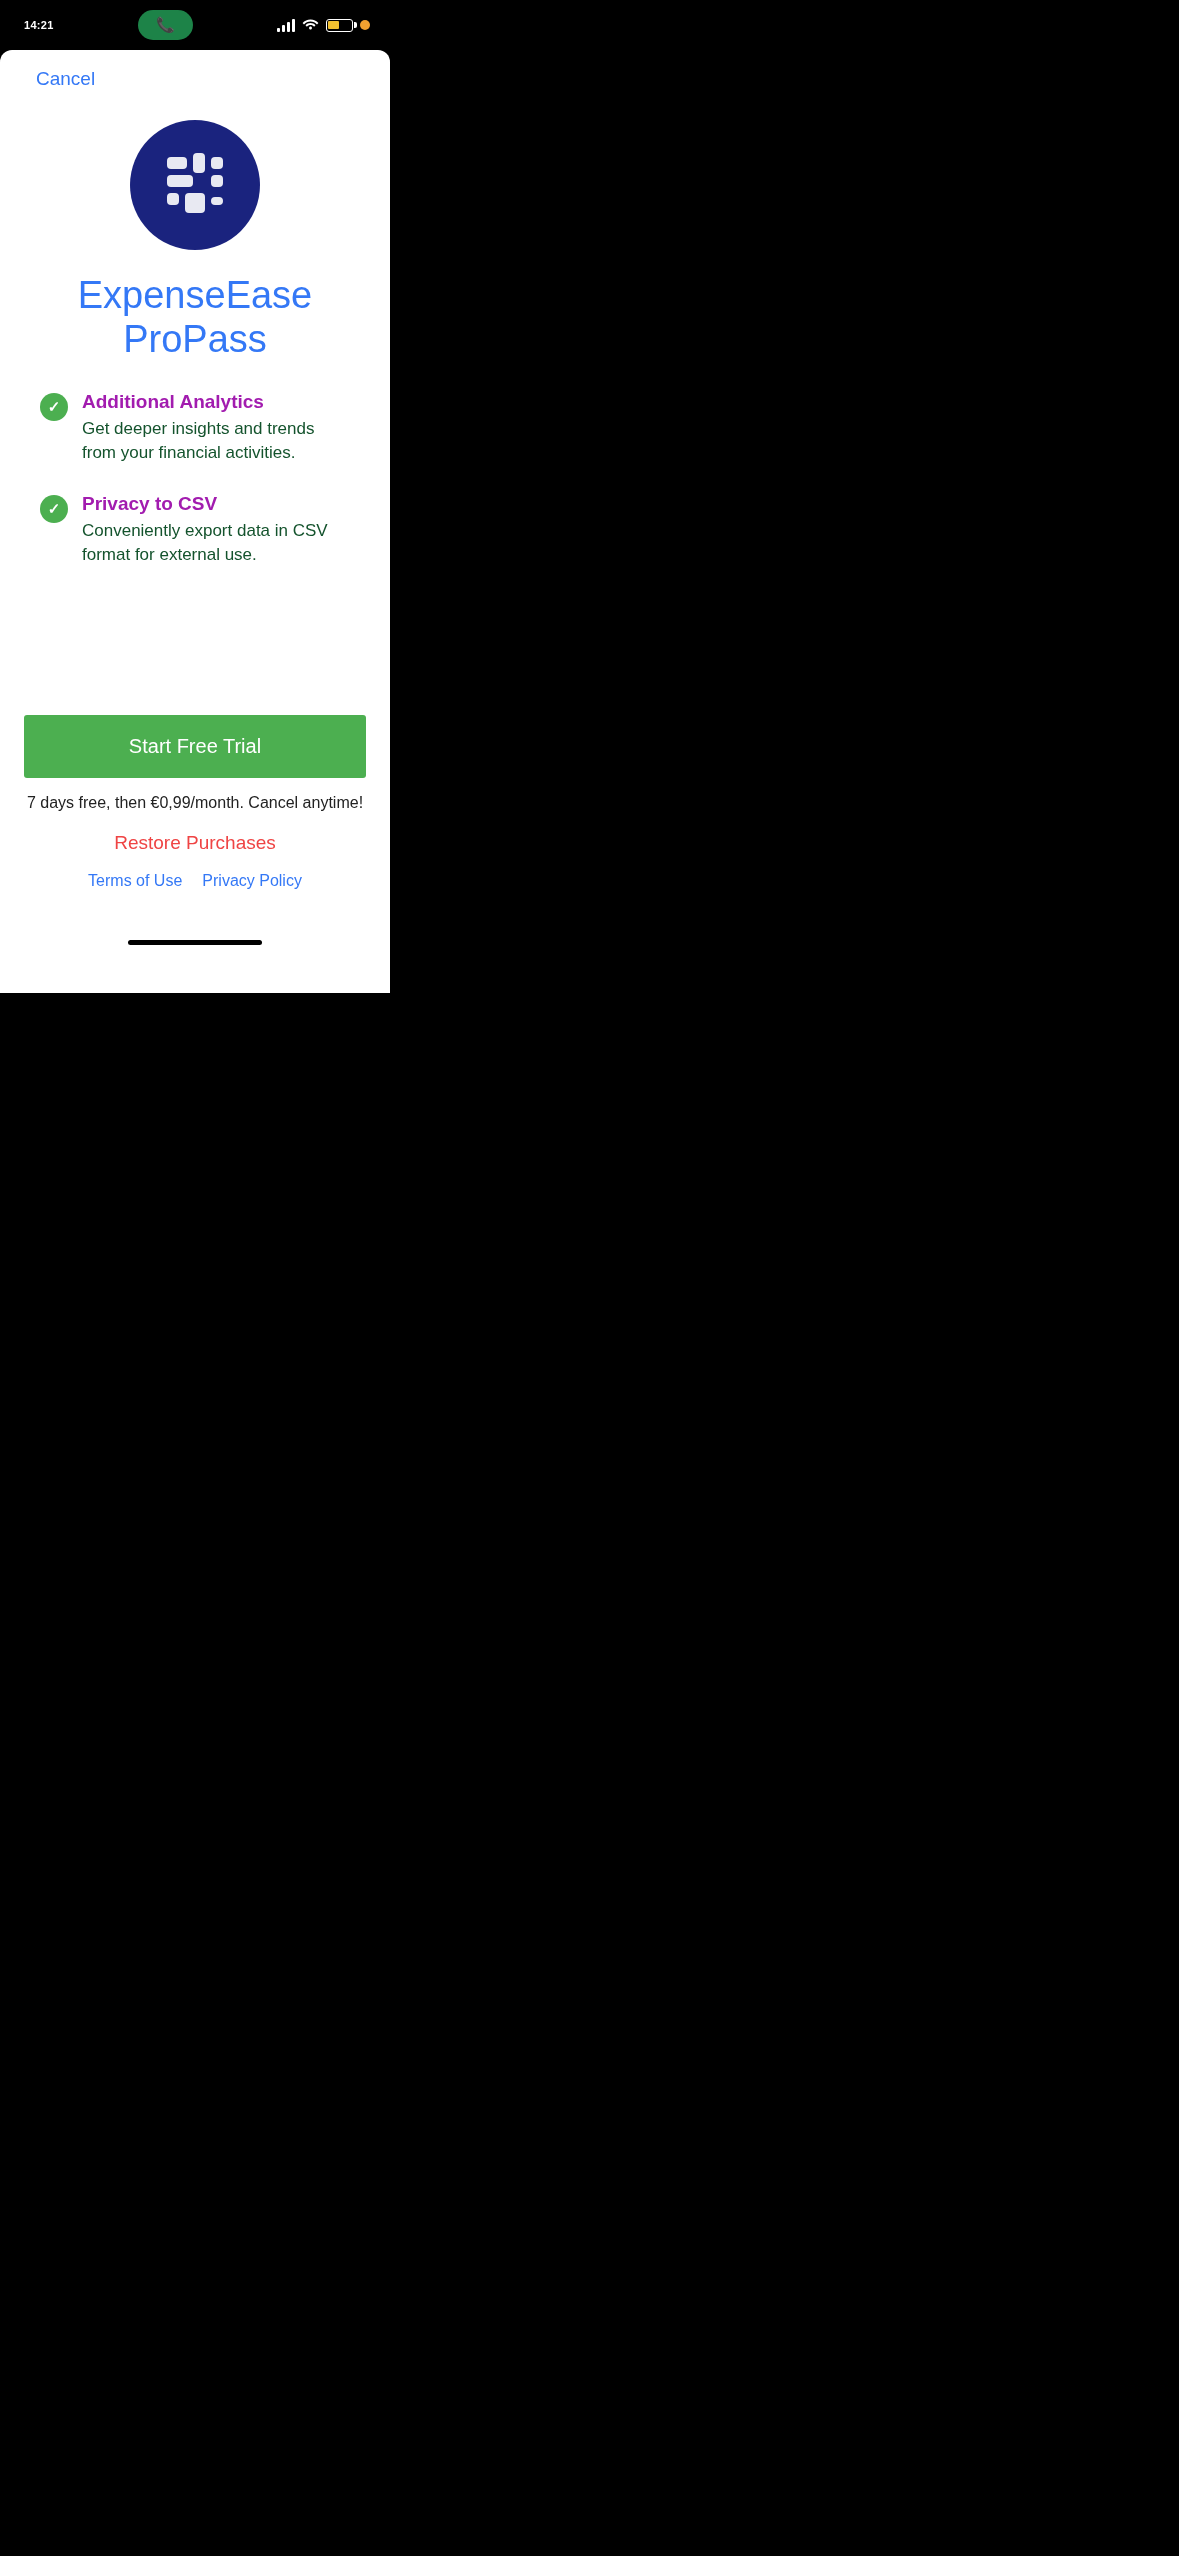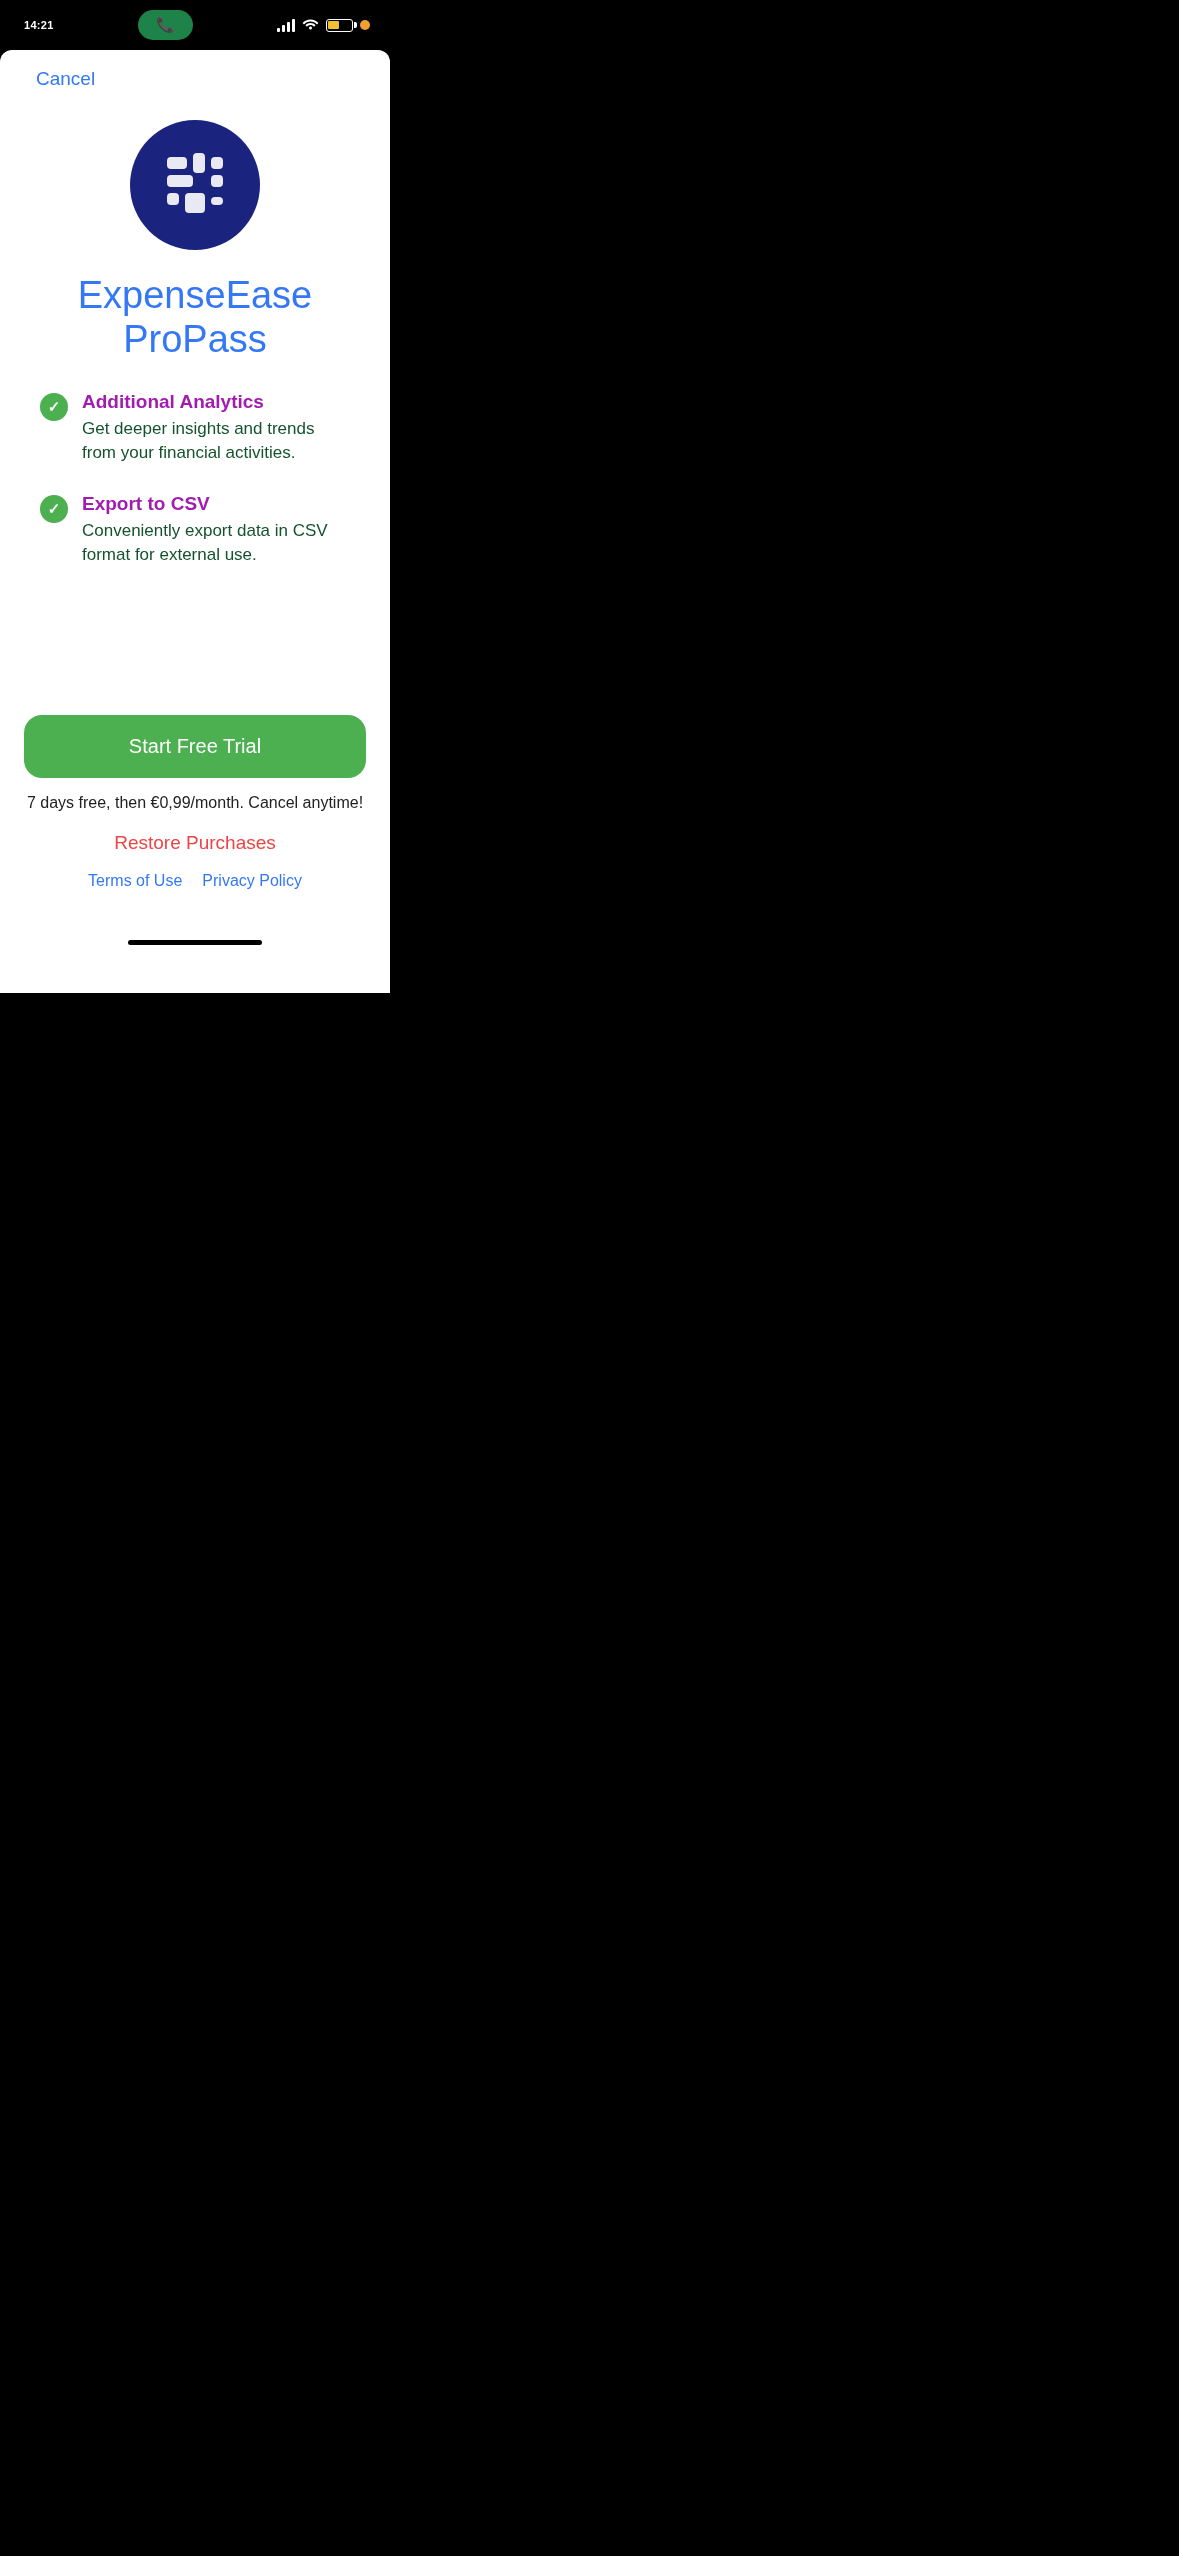--- a/index.html
+++ b/index.html
@@ -231,21 +231,21 @@
     
     .bottom-section {
       padding: 0 24px 20px;
     }
 
     .start-trial-btn {
       width: 100%;
       background: #4caf50;
       color: #fff;
       border: none;
-      border-radius: 18px;
+      border-radius: 3px;
       padding: 20px;
       font-size: 20px;
       font-weight: 500;
       cursor: pointer;
       margin-bottom: 16px;
     }
 
     .trial-info {
       text-align: center;
       color: #222;
@@ -364,21 +364,21 @@
         <div class="feature-title">Additional Analytics</div>
         <div class="feature-desc">Get deeper insights and trends from your financial activities.</div>
       </div>
     </div>
 
     <div class="feature-item">
       <div class="feature-check">
         <span class="check-mark">✓</span>
       </div>
       <div class="feature-text">
-        <div class="feature-title">Export to CSV</div>
+        <div class="feature-title">Privacy to CSV</div>
         <div class="feature-desc">Conveniently export data in CSV format for external use.</div>
       </div>
     </div>
 
   </div>
 
   <div class="spacer"></div>
 
   <div class="bottom-section">
 

